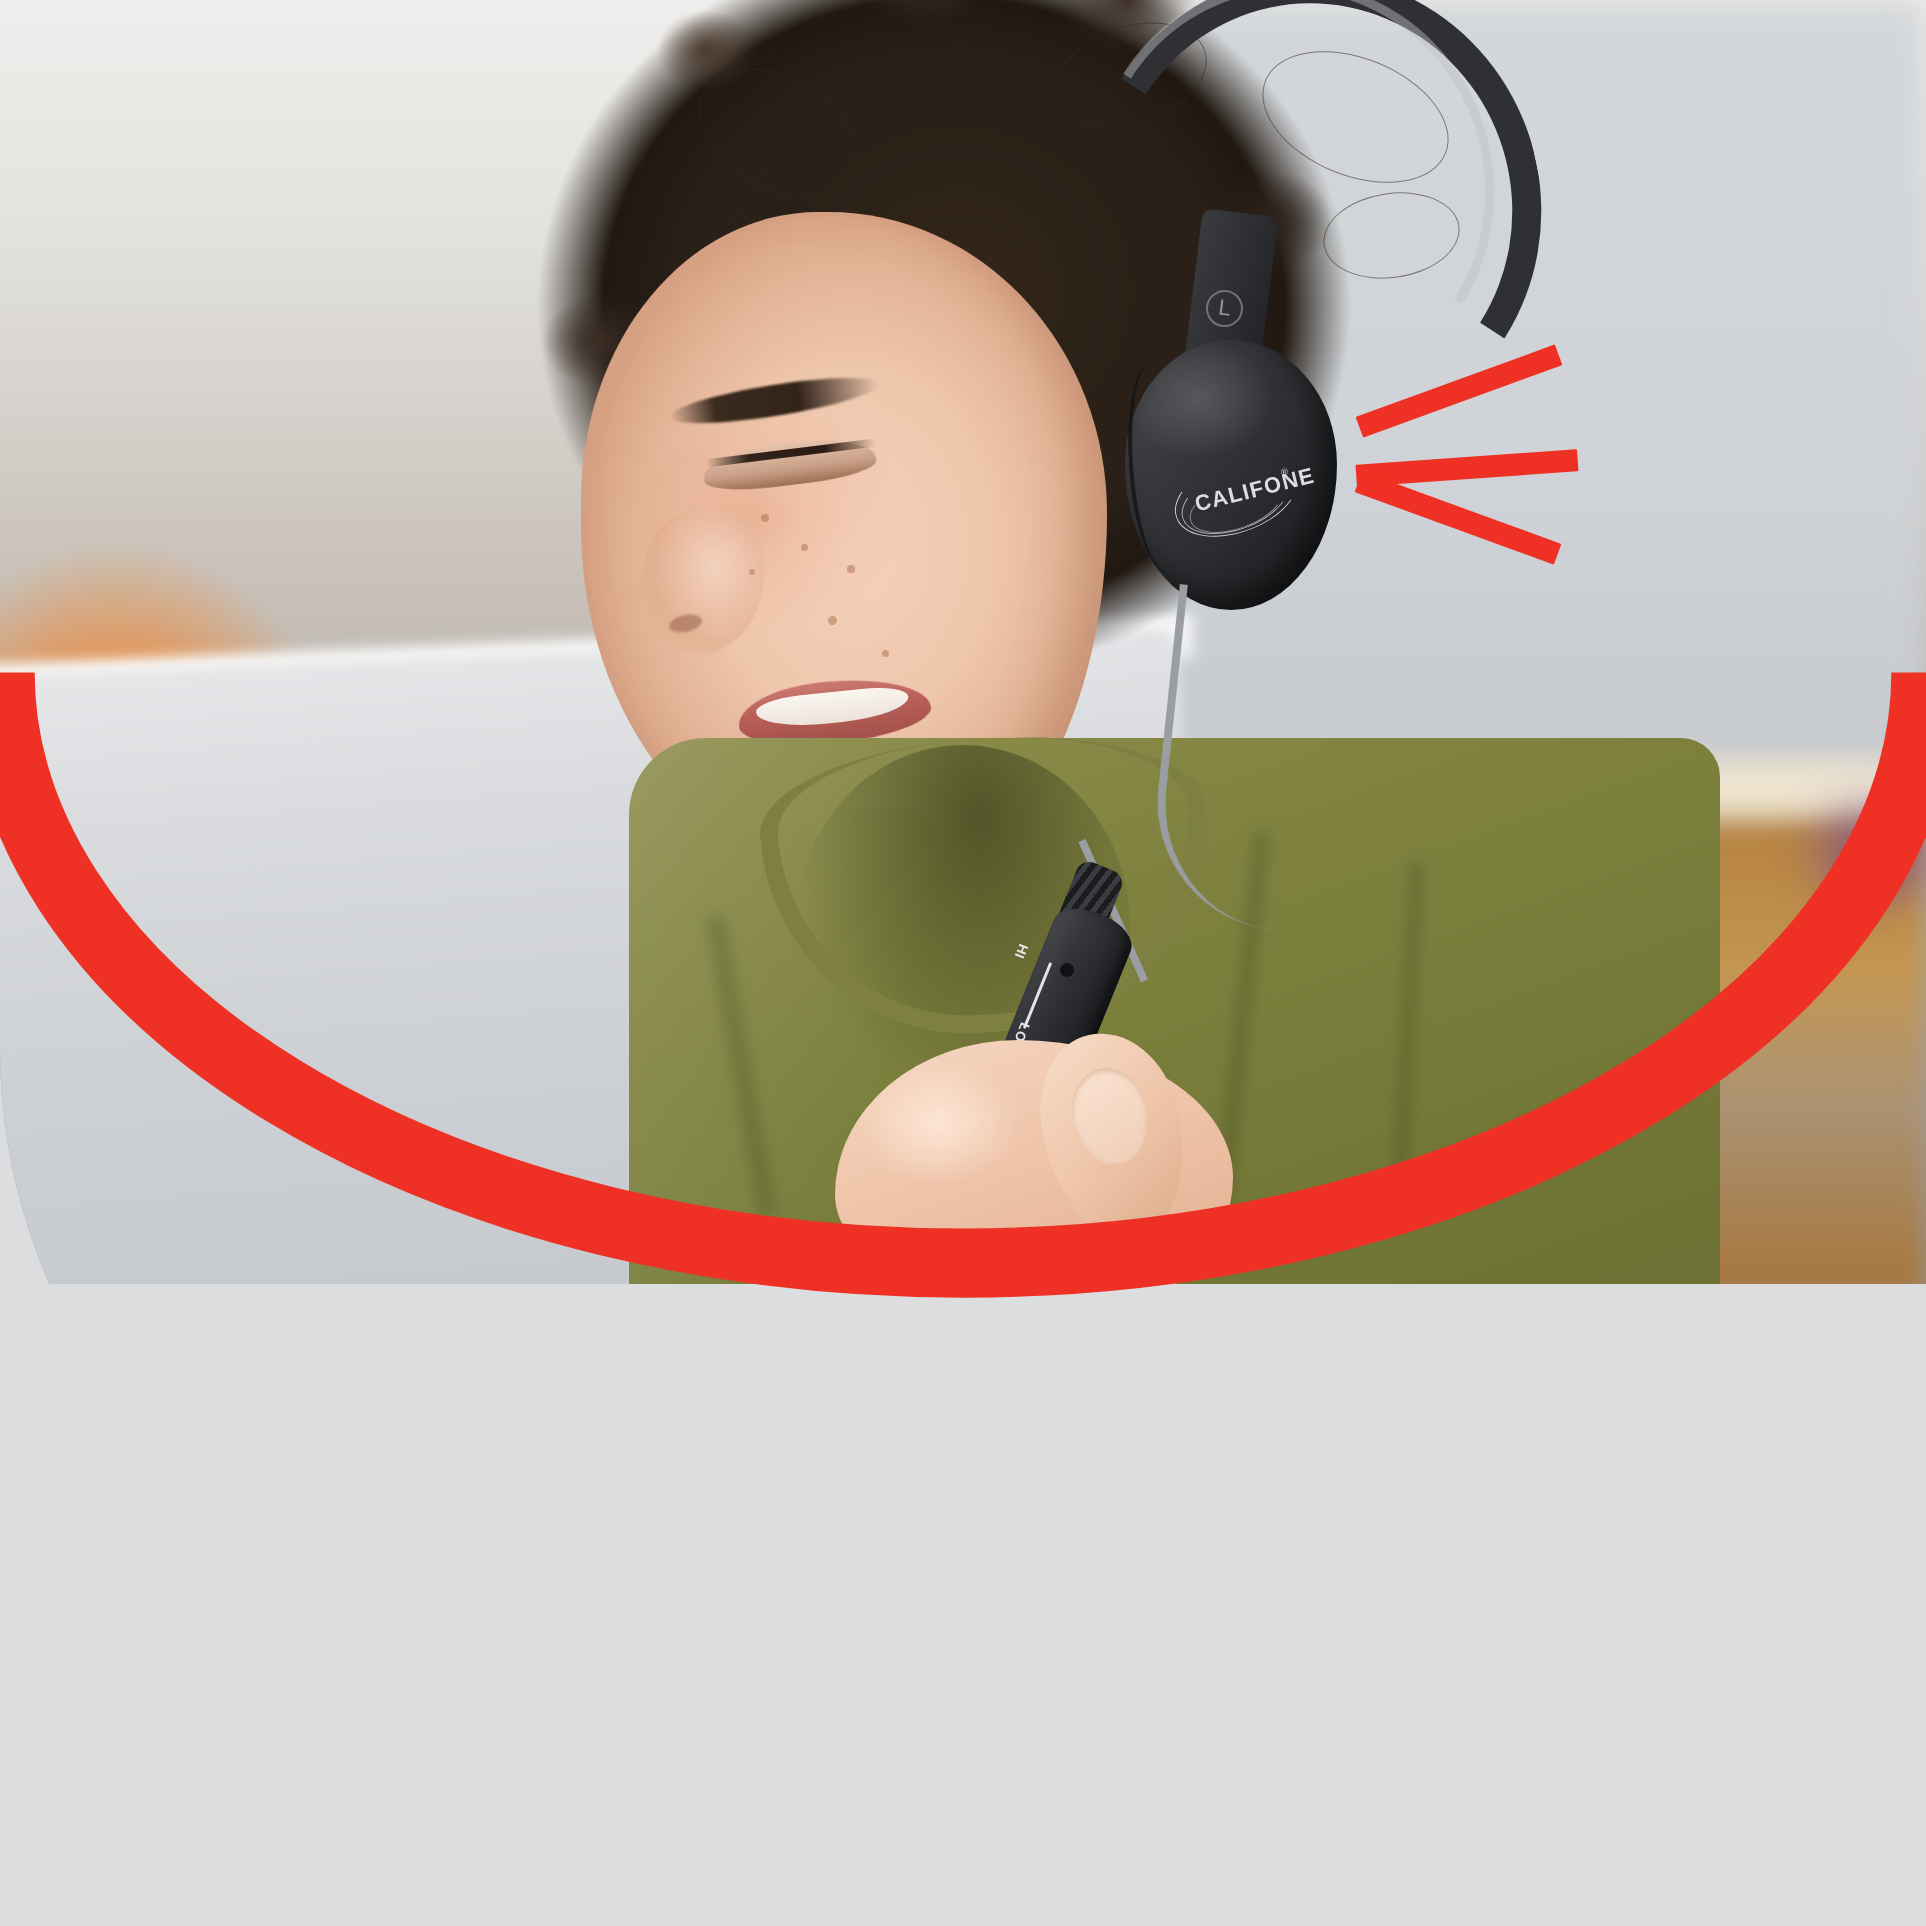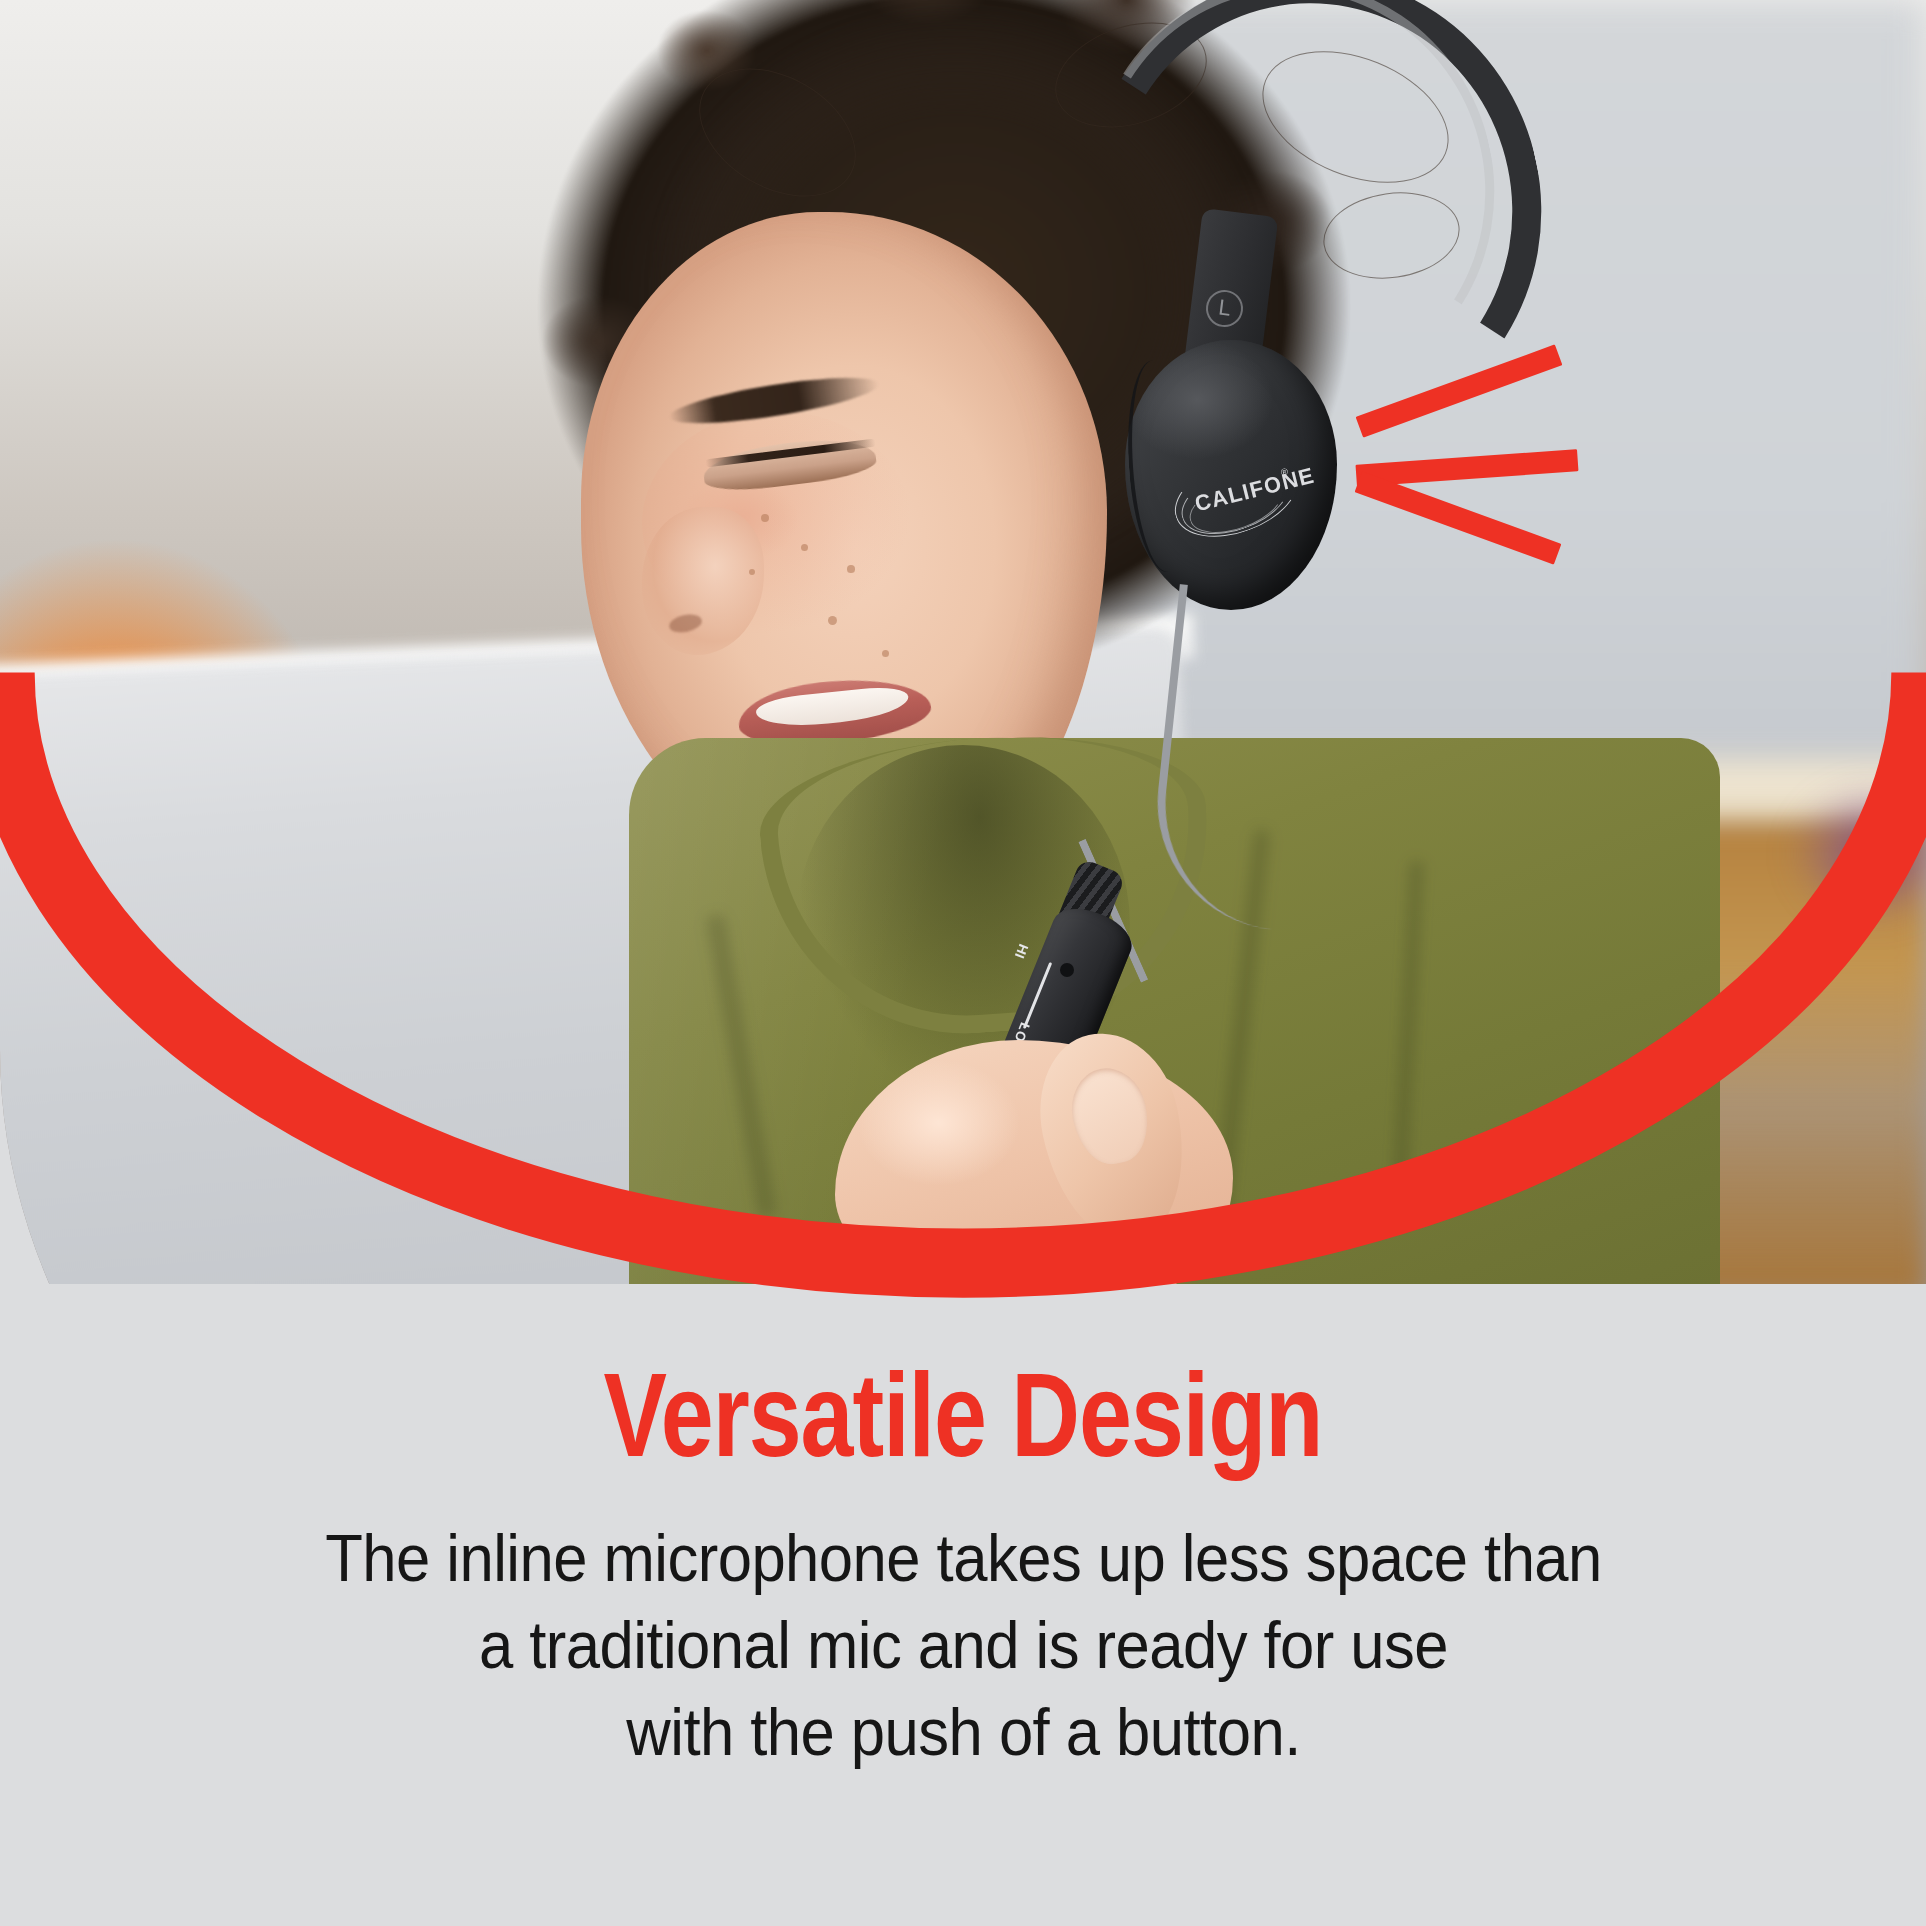--- a/index.html
+++ b/index.html
@@ -438,23 +438,15 @@
       <div class="ph dash" style="left:1356px;top:457px;width:222px;height:22px;transform:rotate(-4deg);"></div>
       <div class="ph dash" style="left:1352px;top:507px;width:212px;height:22px;transform:rotate(20deg);"></div>
 
     </div>
   </div>
 
   <svg id="arc" viewBox="0 0 3000 2060">
     <path d="M0,1047 A1500,920 0 0 0 3000,1047" fill="none" stroke="#ee3124" stroke-width="108" stroke-linecap="butt"></path>
   </svg>
 
-  <div id="text-block">
-    <h1 id="headline">Versatile Design</h1>
-    <div id="subcopy">
-      <span class="sub-line">The inline microphone takes up less space than</span>
-      <span class="sub-line">a traditional mic and is ready for use</span>
-      <span class="sub-line">with the push of a button.</span>
-    </div>
-  </div>
 
 </div>
 
 
 </body></html>

